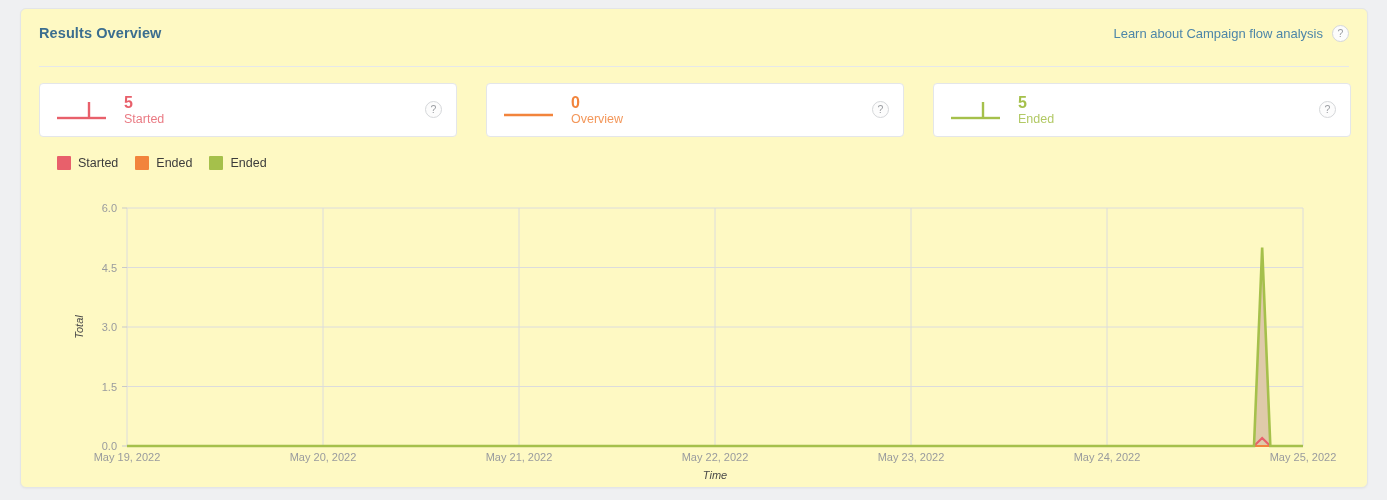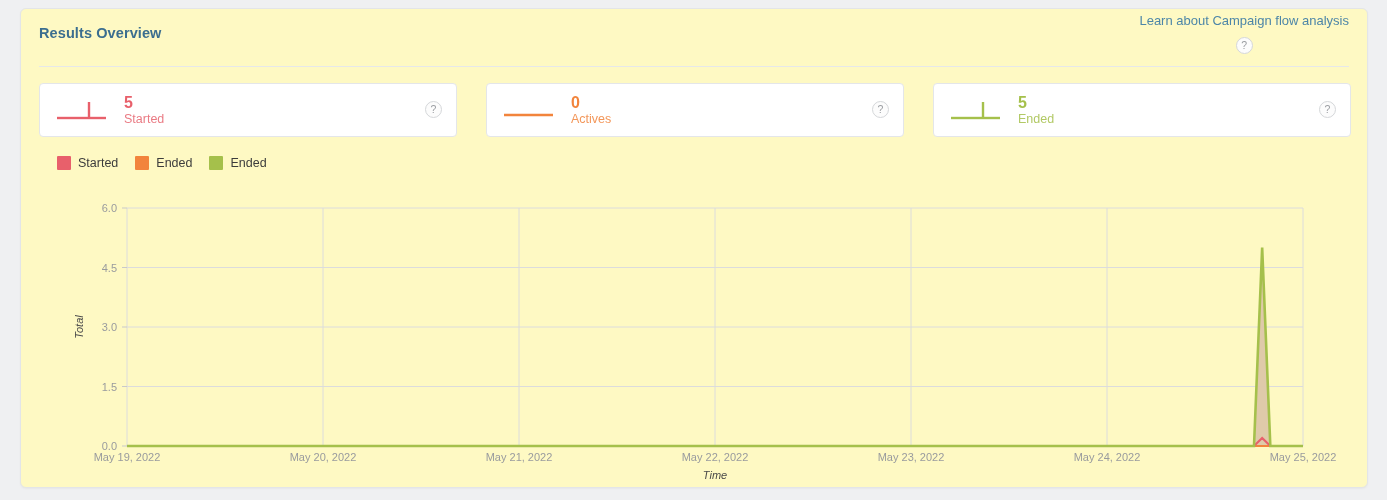--- a/index.html
+++ b/index.html
@@ -32,21 +32,20 @@
   #page-title {
     font-size: 14.5px;
     font-weight: bold;
     color: #3b6e8f;
     letter-spacing: 0.1px;
   }
   #header-right {
     display: flex;
     align-items: center;
     gap: 9px;
-    flex-direction: column;
   }
   #learn-link {
     font-size: 13px;
     color: #4d86a8;
     text-decoration: none;
     cursor: pointer;
   }
   .help-circle {
     width: 17px; height: 17px;
     border-radius: 50%;
@@ -179,21 +178,21 @@
       </div>
       <div class="help-circle">?</div>
     </div>
 
     <div class="stat-card">
       <svg class="spark" viewBox="0 0 52 30">
         <path d="M1 20 L50 20" stroke="#f2843c" stroke-width="2.4" fill="none" stroke-linecap="butt"></path>
       </svg>
       <div class="stat-text">
         <div class="stat-value" style="color:#f2843c">0</div>
-        <div class="stat-label" style="color:#f3975a">Actives</div>
+        <div class="stat-label" style="color:#f3975a">Overview</div>
       </div>
       <div class="help-circle">?</div>
     </div>
 
     <div class="stat-card">
       <svg class="spark" viewBox="0 0 52 30">
         <path d="M1 23 L33 23" stroke="#a5c04b" stroke-width="2.4" fill="none" stroke-linecap="butt"></path>
         <path d="M33 23 L33 7" stroke="#a5c04b" stroke-width="2.4" fill="none" stroke-linecap="butt"></path>
         <path d="M33 23 L50 23" stroke="#a5c04b" stroke-width="2.4" fill="none" stroke-linecap="butt"></path>
       </svg>

